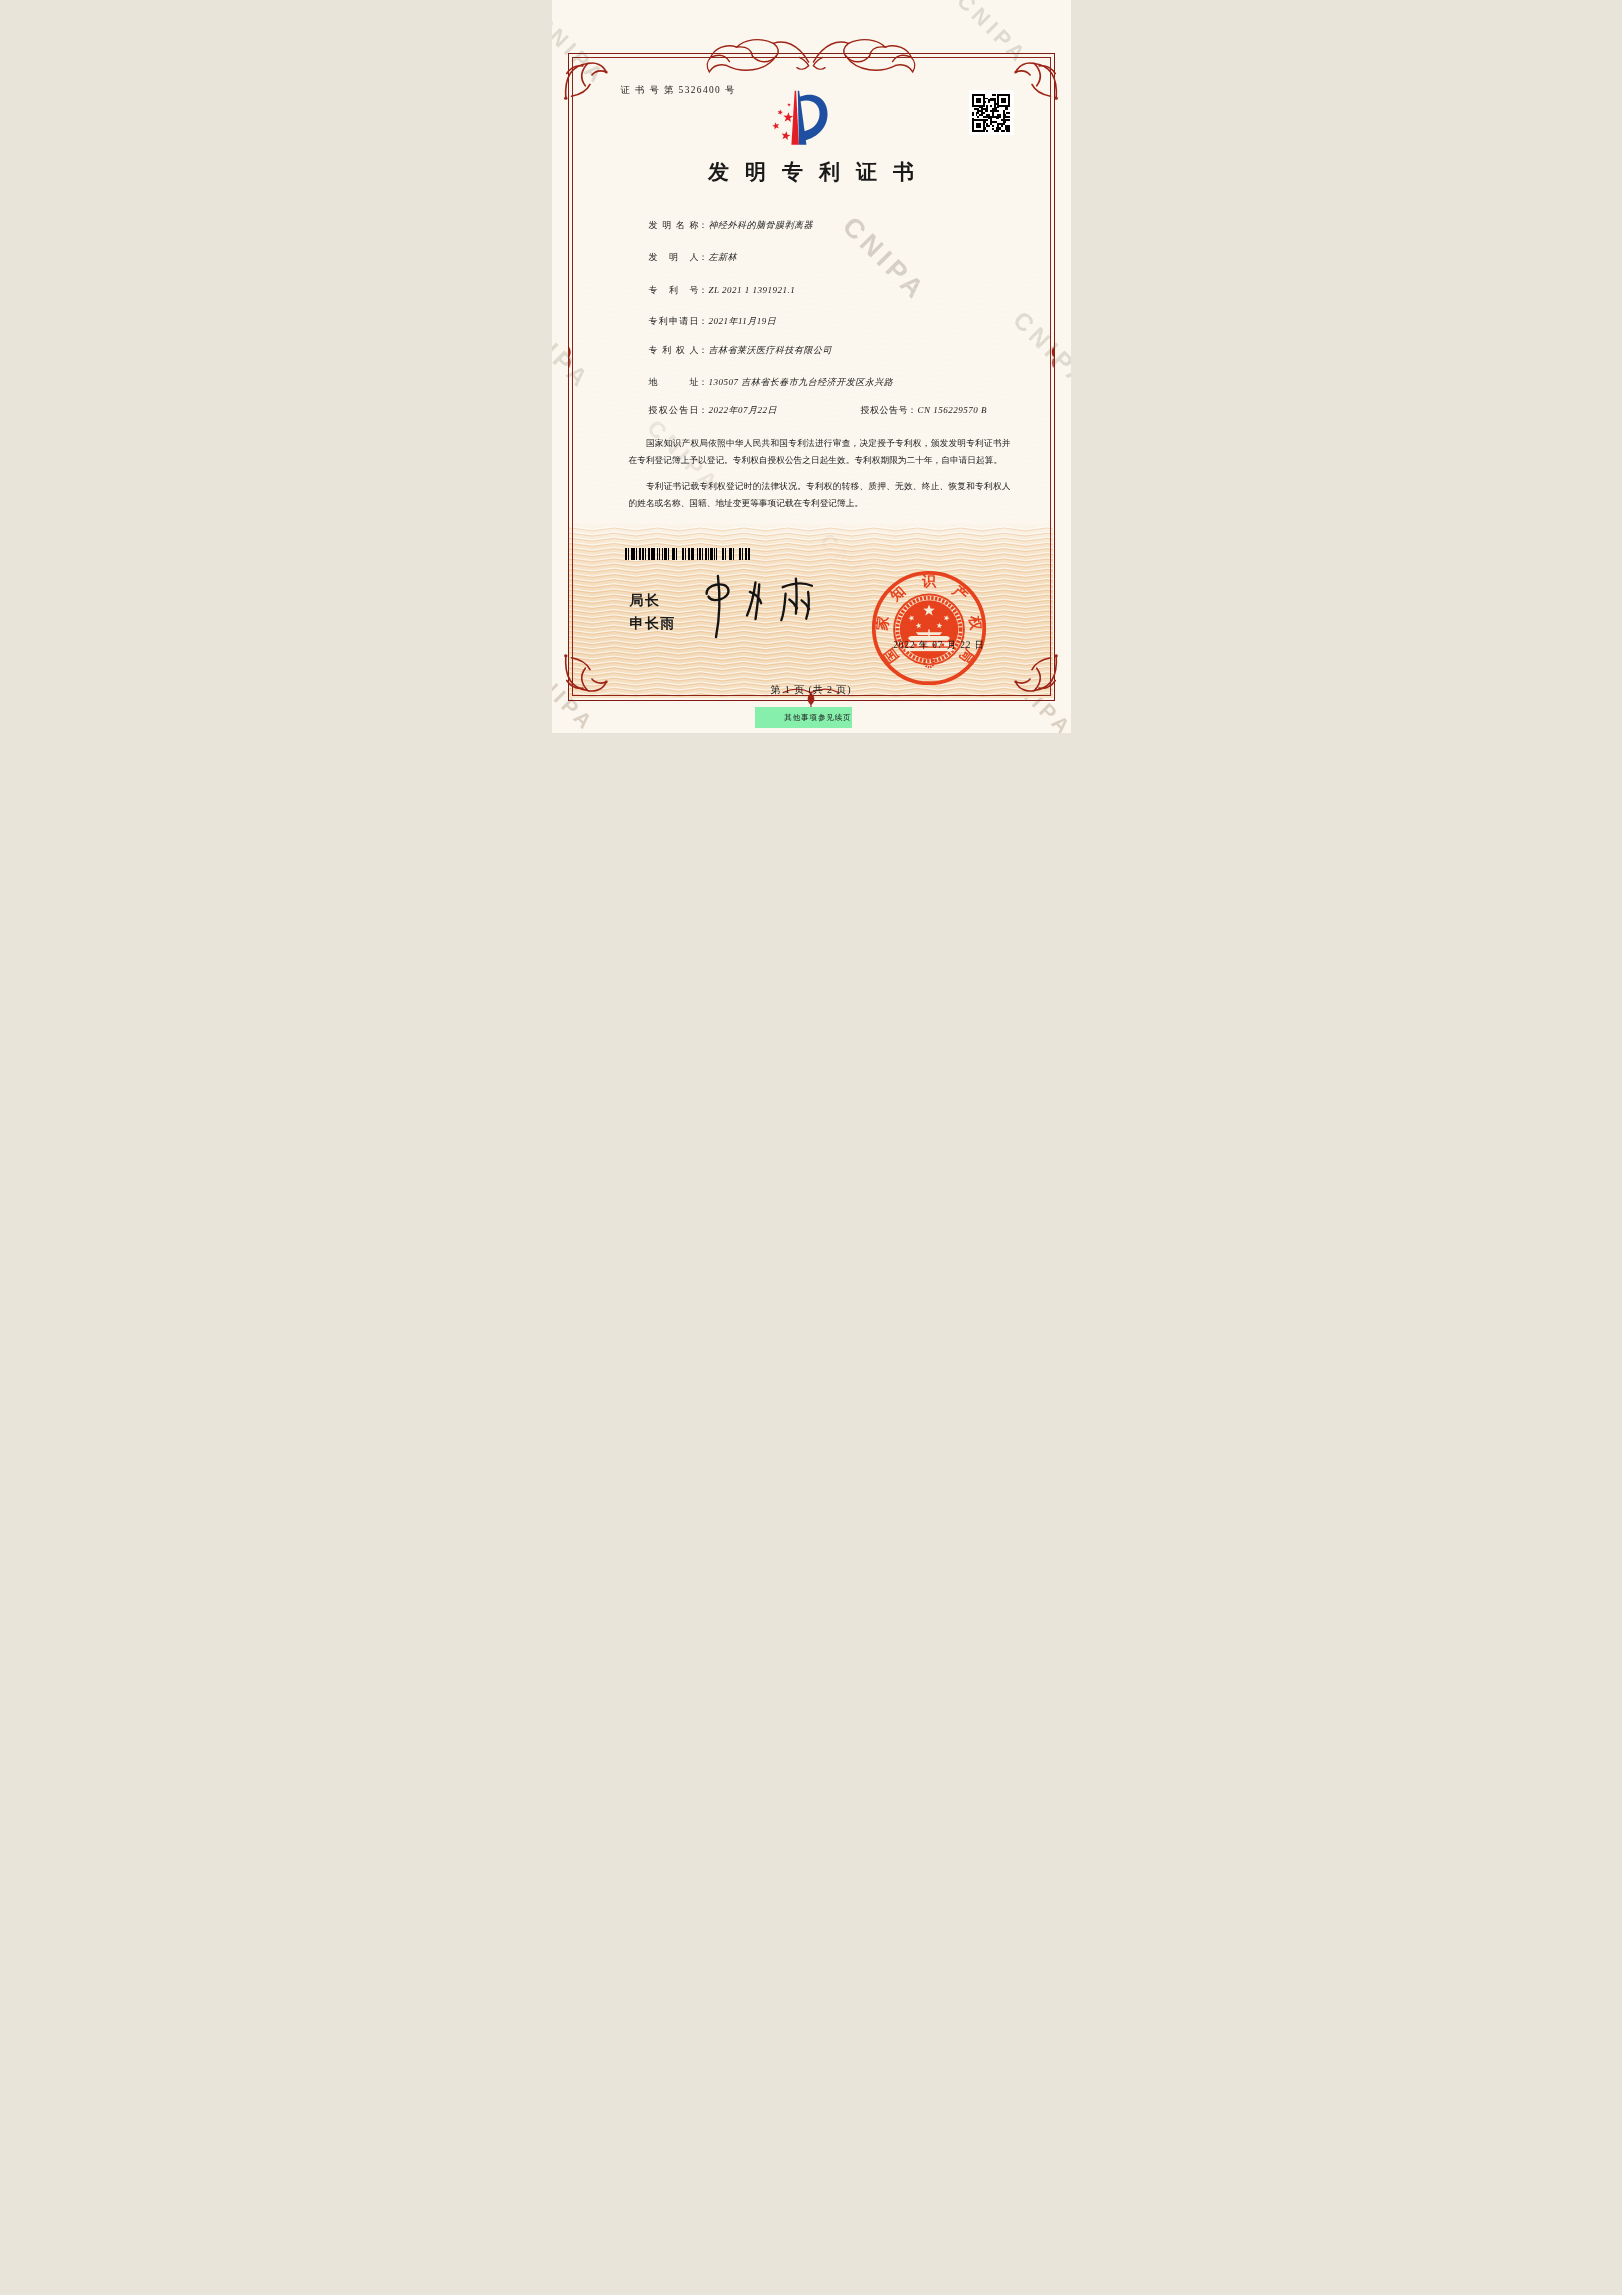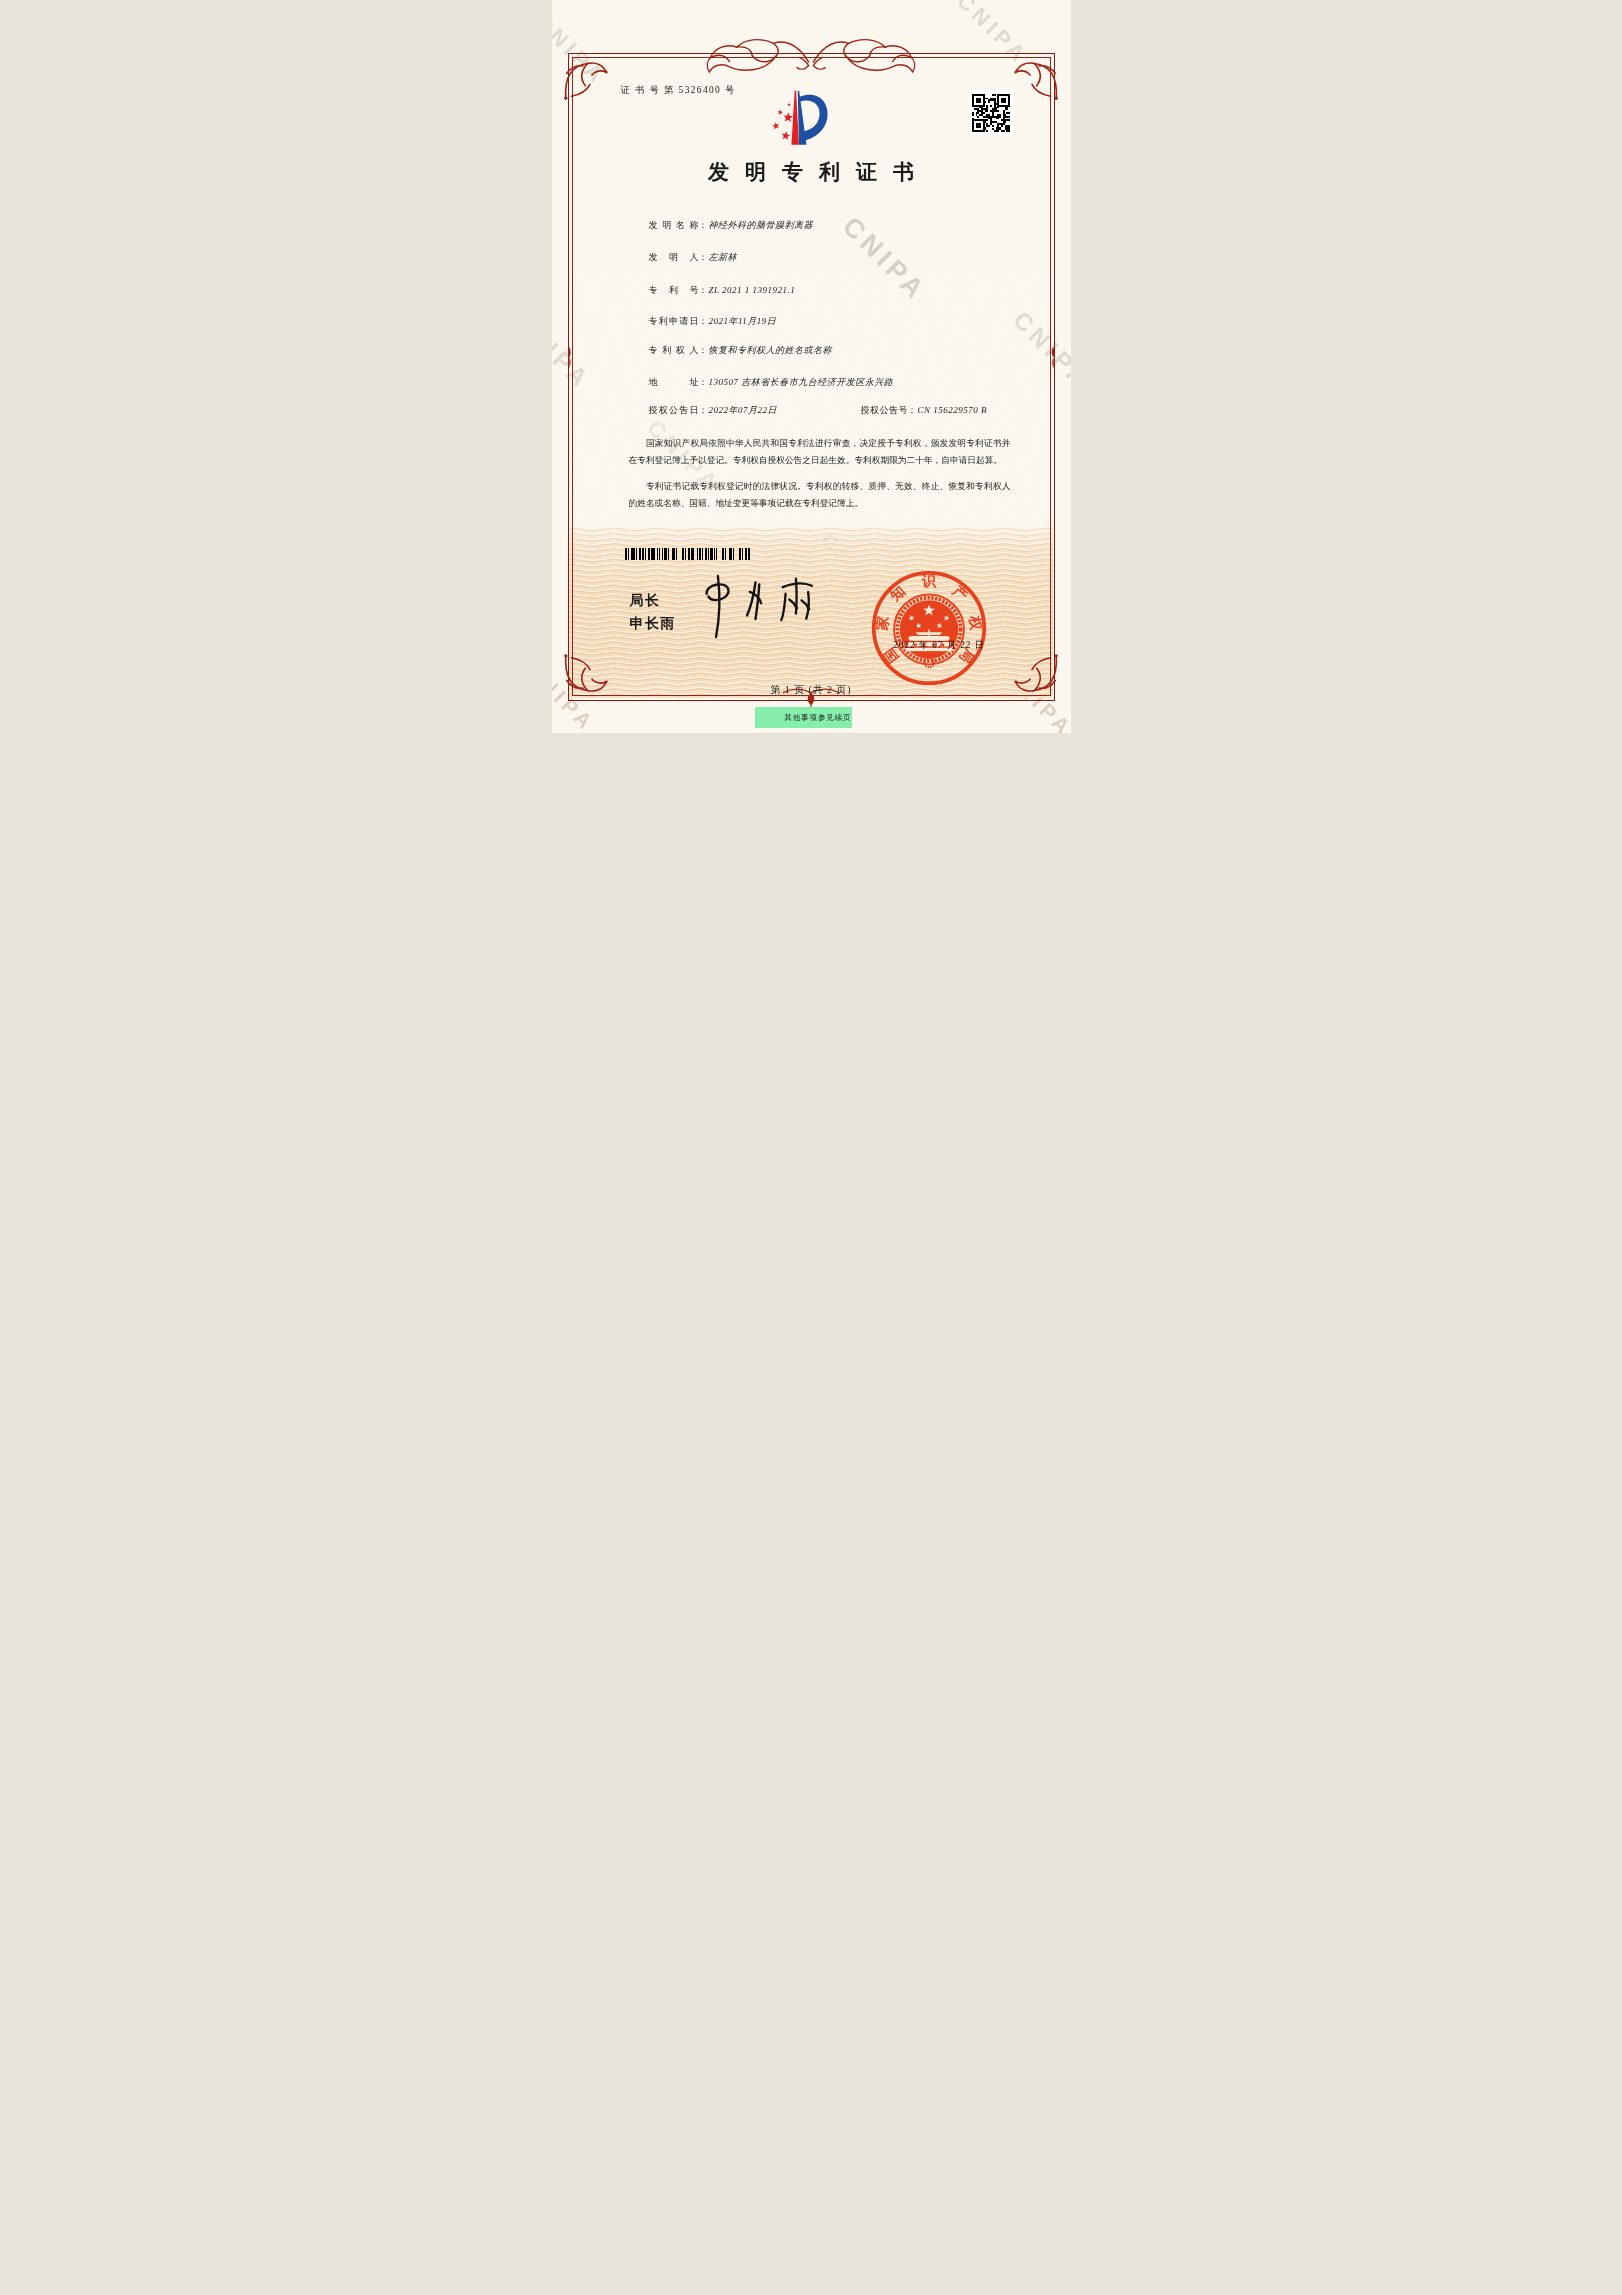--- a/index.html
+++ b/index.html
@@ -574,21 +574,21 @@
   <div class="frow r2">
     <span class="flabel">发明人</span><span class="fcolon">：</span><span class="fvalue">左新林</span>
   </div>
   <div class="frow r3">
     <span class="flabel">专利号</span><span class="fcolon">：</span><span class="fvalue">ZL 2021 1 1391921.1</span>
   </div>
   <div class="frow r4">
     <span class="flabel">专利申请日</span><span class="fcolon">：</span><span class="fvalue">2021年11月19日</span>
   </div>
   <div class="frow r5">
-    <span class="flabel">专利权人</span><span class="fcolon">：</span><span class="fvalue">恢复和专利权人的姓名或名称</span>
+    <span class="flabel">专利权人</span><span class="fcolon">：</span><span class="fvalue">吉林省莱沃医疗科技有限公司</span>
   </div>
   <div class="frow r6">
     <span class="flabel">地址</span><span class="fcolon">：</span><span class="fvalue">130507 吉林省长春市九台经济开发区永兴路</span>
   </div>
   <div class="frow r7">
     <span class="flabel">授权公告日</span><span class="fcolon">：</span><span class="fvalue">2022年07月22日</span>
   </div>
   <div class="grant-right">
     <span class="flabel">授权公告号</span><span class="fcolon">：</span><span class="fvalue">CN 156229570 B</span>
   </div>

